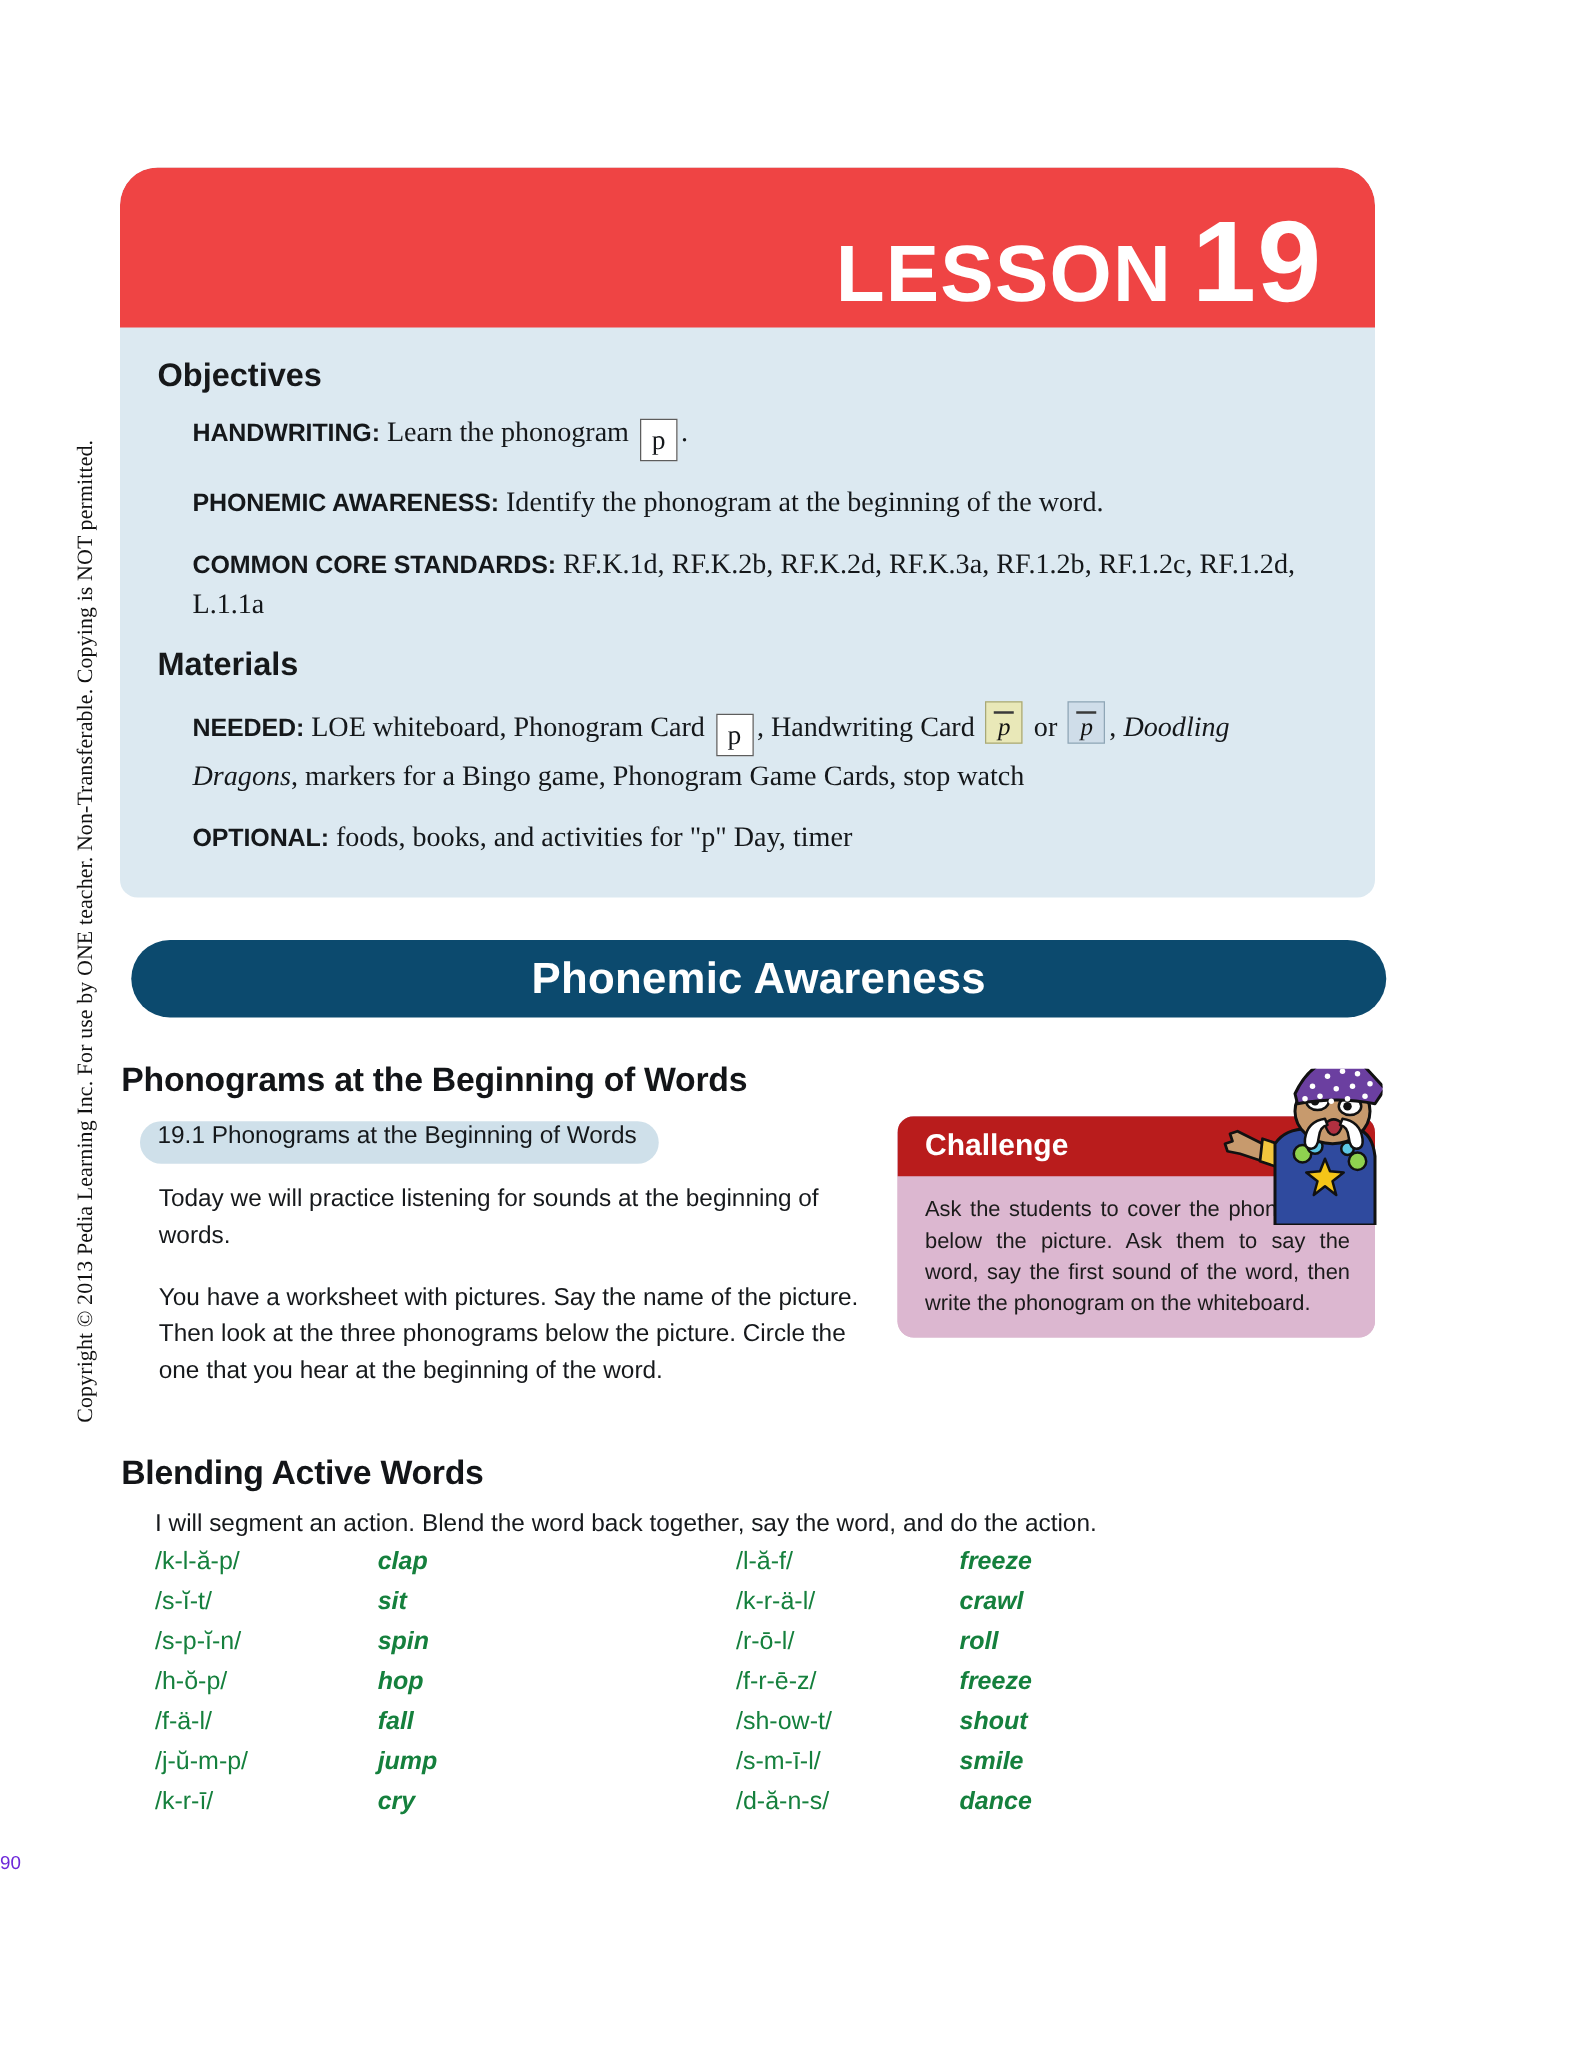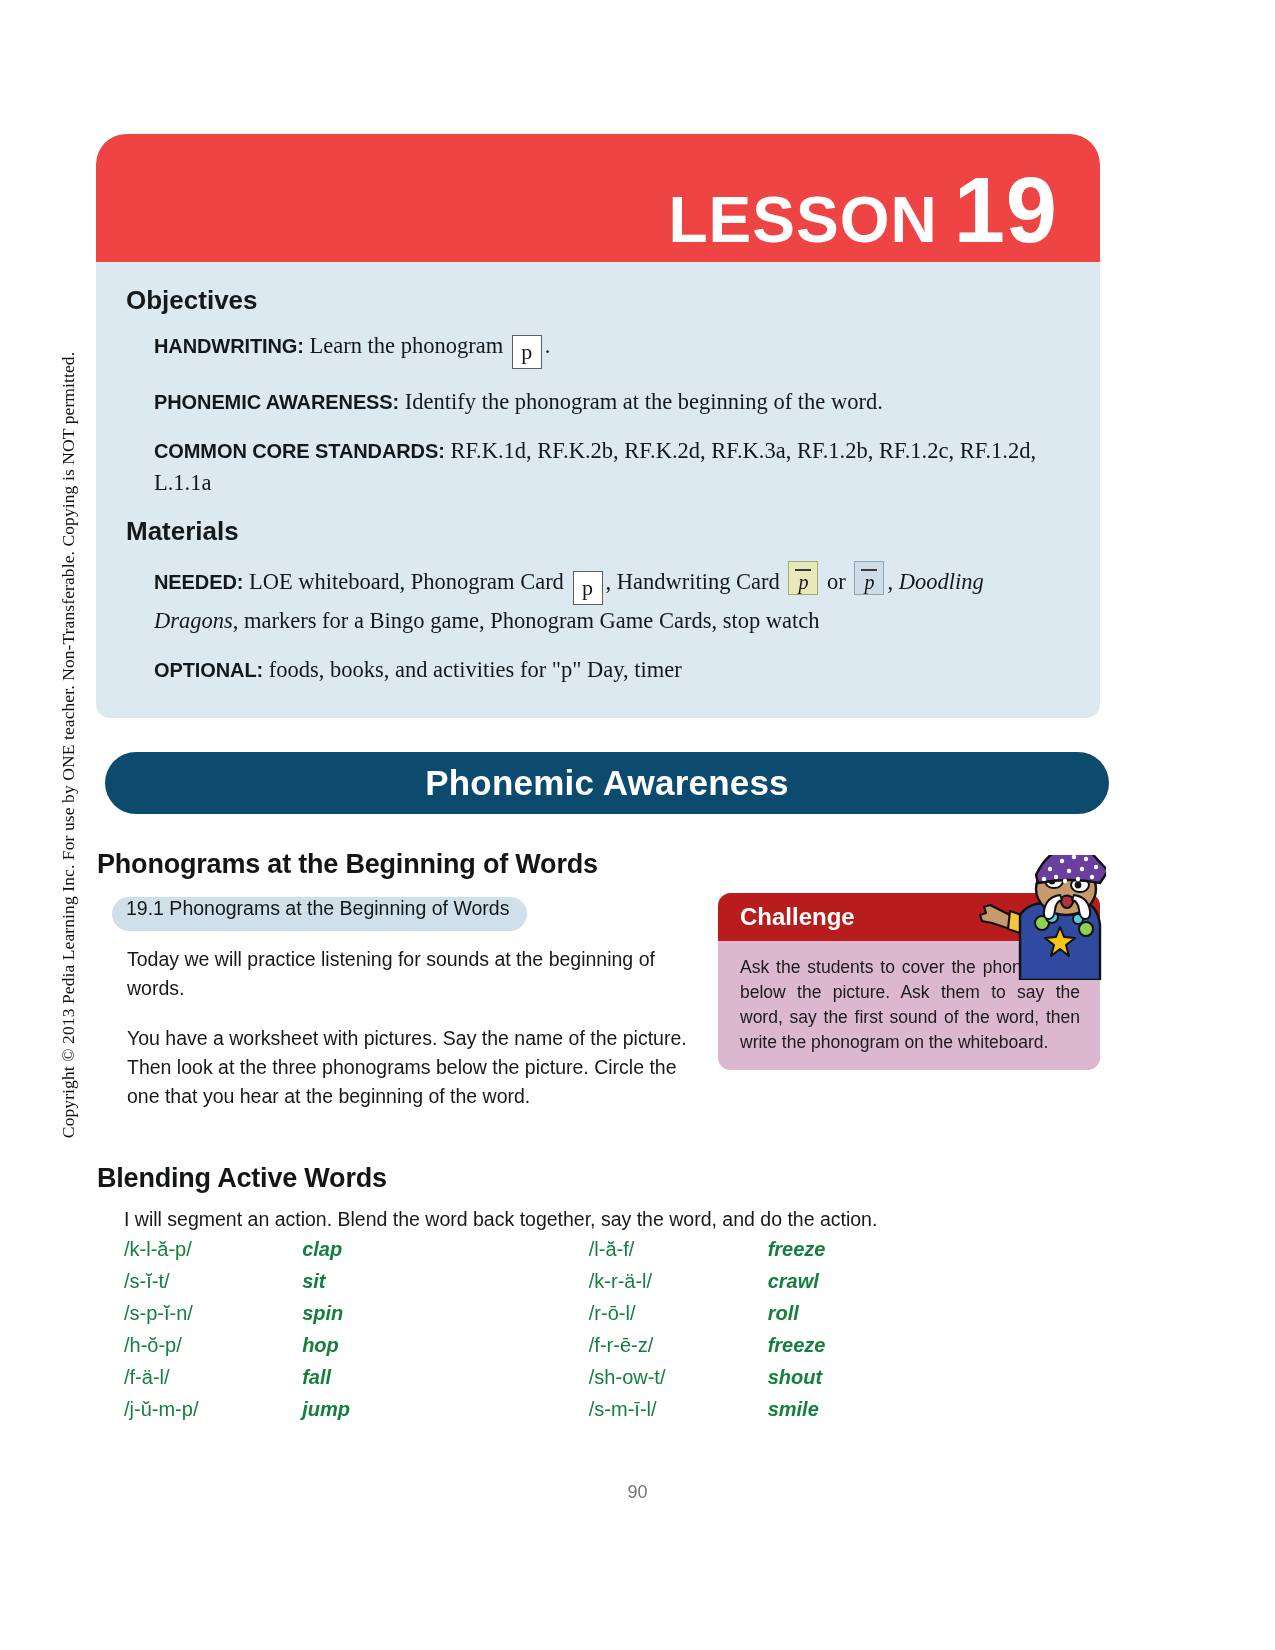--- a/index.html
+++ b/index.html
@@ -260,23 +260,23 @@
   }
   .col-seg  { width: 190px; }
   .col-word { width: 250px; font-style: italic; font-weight: bold; }
   .col-gap  { width: 55px; }
 
   .page-number {
     position: absolute;
     left: 0;
     right: 0;
     top: 1482px;
-    text-align: center;
-    font-size: 18px;
-    color: #737373;
+    text-align: left;
+    font-size: 15px;
+    color: #6d28d9;
   }
 </style>
 </head>
 <body>
 
 <div class="copyright-rail">
   <span class="txt">Copyright © 2013 Pedia Learning Inc. For use by ONE teacher. Non-Transferable. Copying is NOT permitted.</span>
 </div>
 
 <div class="lesson-card">
@@ -441,16 +441,23 @@
         <td class="col-seg">/sh-ow-t/</td>
         <td class="col-word">shout</td>
       </tr>
       <tr>
         <td class="col-seg">/j-ŭ-m-p/</td>
         <td class="col-word">jump</td>
         <td class="col-gap"></td>
         <td class="col-seg">/s-m-ī-l/</td>
         <td class="col-word">smile</td>
       </tr>
+      <tr>
+        <td class="col-seg">/k-r-ī/</td>
+        <td class="col-word">cry</td>
+        <td class="col-gap"></td>
+        <td class="col-seg">/d-ă-n-s/</td>
+        <td class="col-word">dance</td>
+      </tr>
     </tbody>
 </table>
 
 <div class="page-number">90</div>
 
 </body></html>

